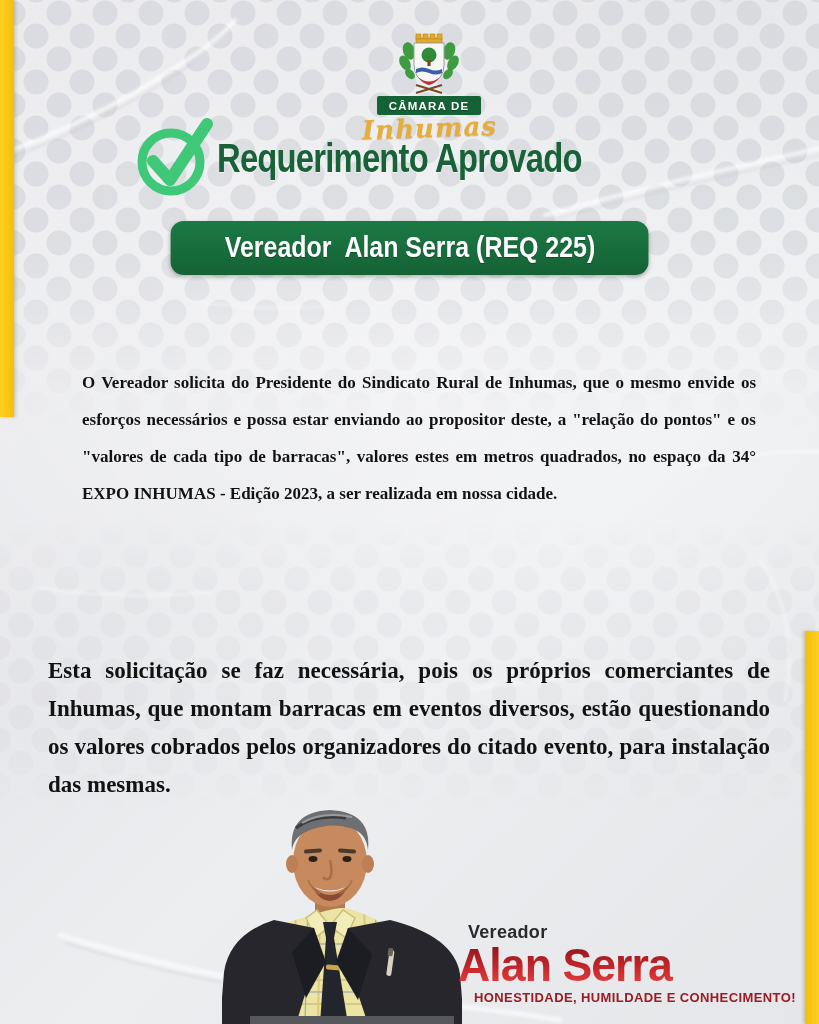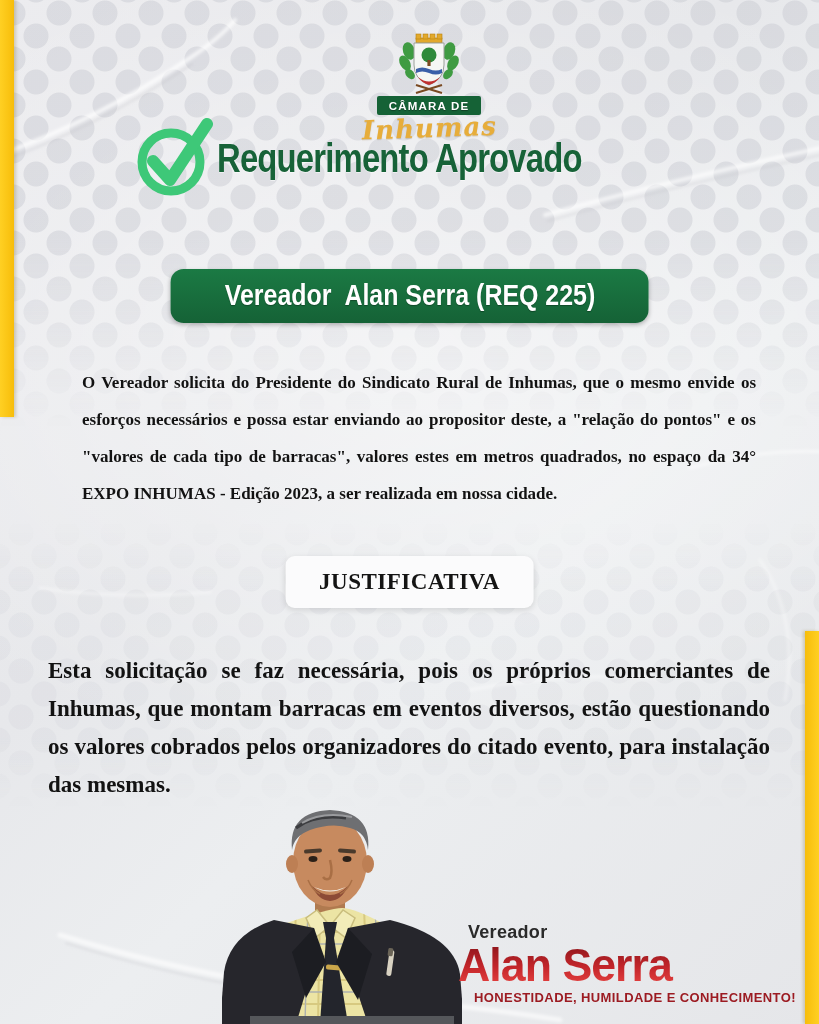--- a/index.html
+++ b/index.html
@@ -75,21 +75,20 @@
     text-shadow:0 1px 0 rgba(255,255,255,.5);
   }
 
   
   .pill{
     position:absolute;top:221px;left:50%;transform:translateX(-50%);
     background:linear-gradient(180deg,#1b7a44,#156236);
     border-radius:13px;
     padding:10px 24px 11px;
     box-shadow:0 2px 4px rgba(0,0,0,.25);
-    margin-top:48px;
   }
   .pill-label{
     color:#fff;font-weight:700;font-size:29px;white-space:pre;
     display:inline-block;transform:scaleX(.86);transform-origin:center;
     letter-spacing:0;
     text-shadow:0 1px 1px rgba(0,0,0,.3);
   }
 
   
   .para{
@@ -210,23 +209,20 @@
     </svg>
     <div class="approved-title">Requerimento Aprovado</div>
   </div>
 
   <div class="pill">
     <span class="pill-label">Vereador  Alan Serra (REQ 225)</span>
   </div>
 
   <p class="para para-1">O Vereador solicita do Presidente do Sindicato Rural de Inhumas, que o mesmo envide os esforços necessários e possa estar enviando ao propositor deste, a "relação do pontos" e os "valores de cada tipo de barracas", valores estes em metros quadrados, no espaço da 34° EXPO INHUMAS - Edição 2023, a ser realizada em nossa cidade.</p>
 
-  <div class="justif-box">
-    <span class="justif-label">JUSTIFICATIVA</span>
-  </div>
 
   <p class="para para-2">Esta solicitação se faz necessária, pois os próprios comerciantes de Inhumas, que montam barracas em eventos diversos, estão questionando os valores cobrados pelos organizadores do citado evento, para instalação das mesmas.</p>
 
   <div class="photo">
     <svg viewBox="0 0 240 222" preserveAspectRatio="none">
       <defs>
         <clipPath id="shirtClip">
             <path d="M62,122 Q108,106 120,106 Q132,106 162,122 L172,222 L52,222 Z"></path>
           </clipPath>
       </defs>

